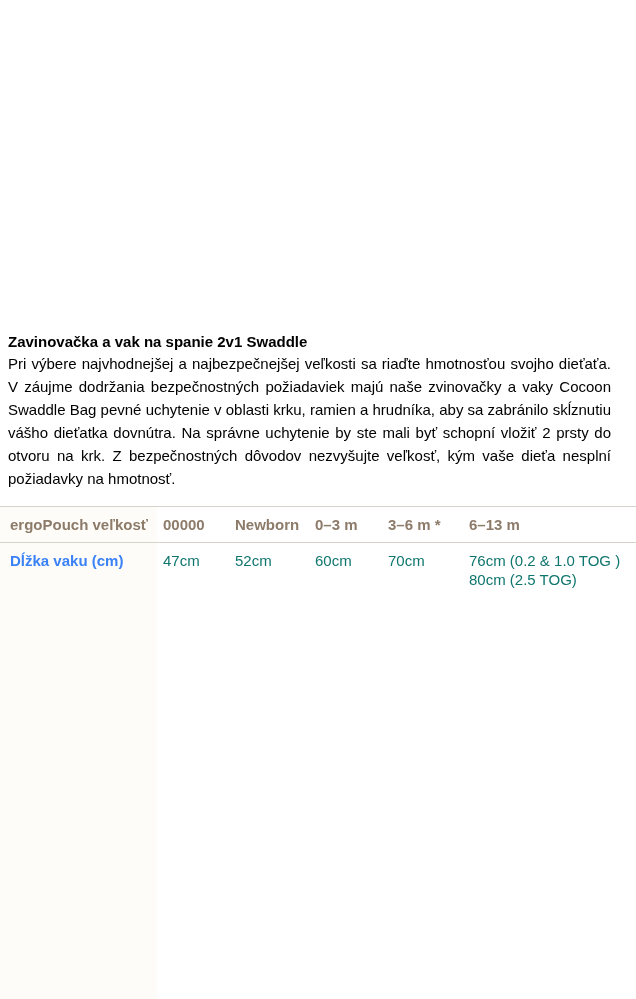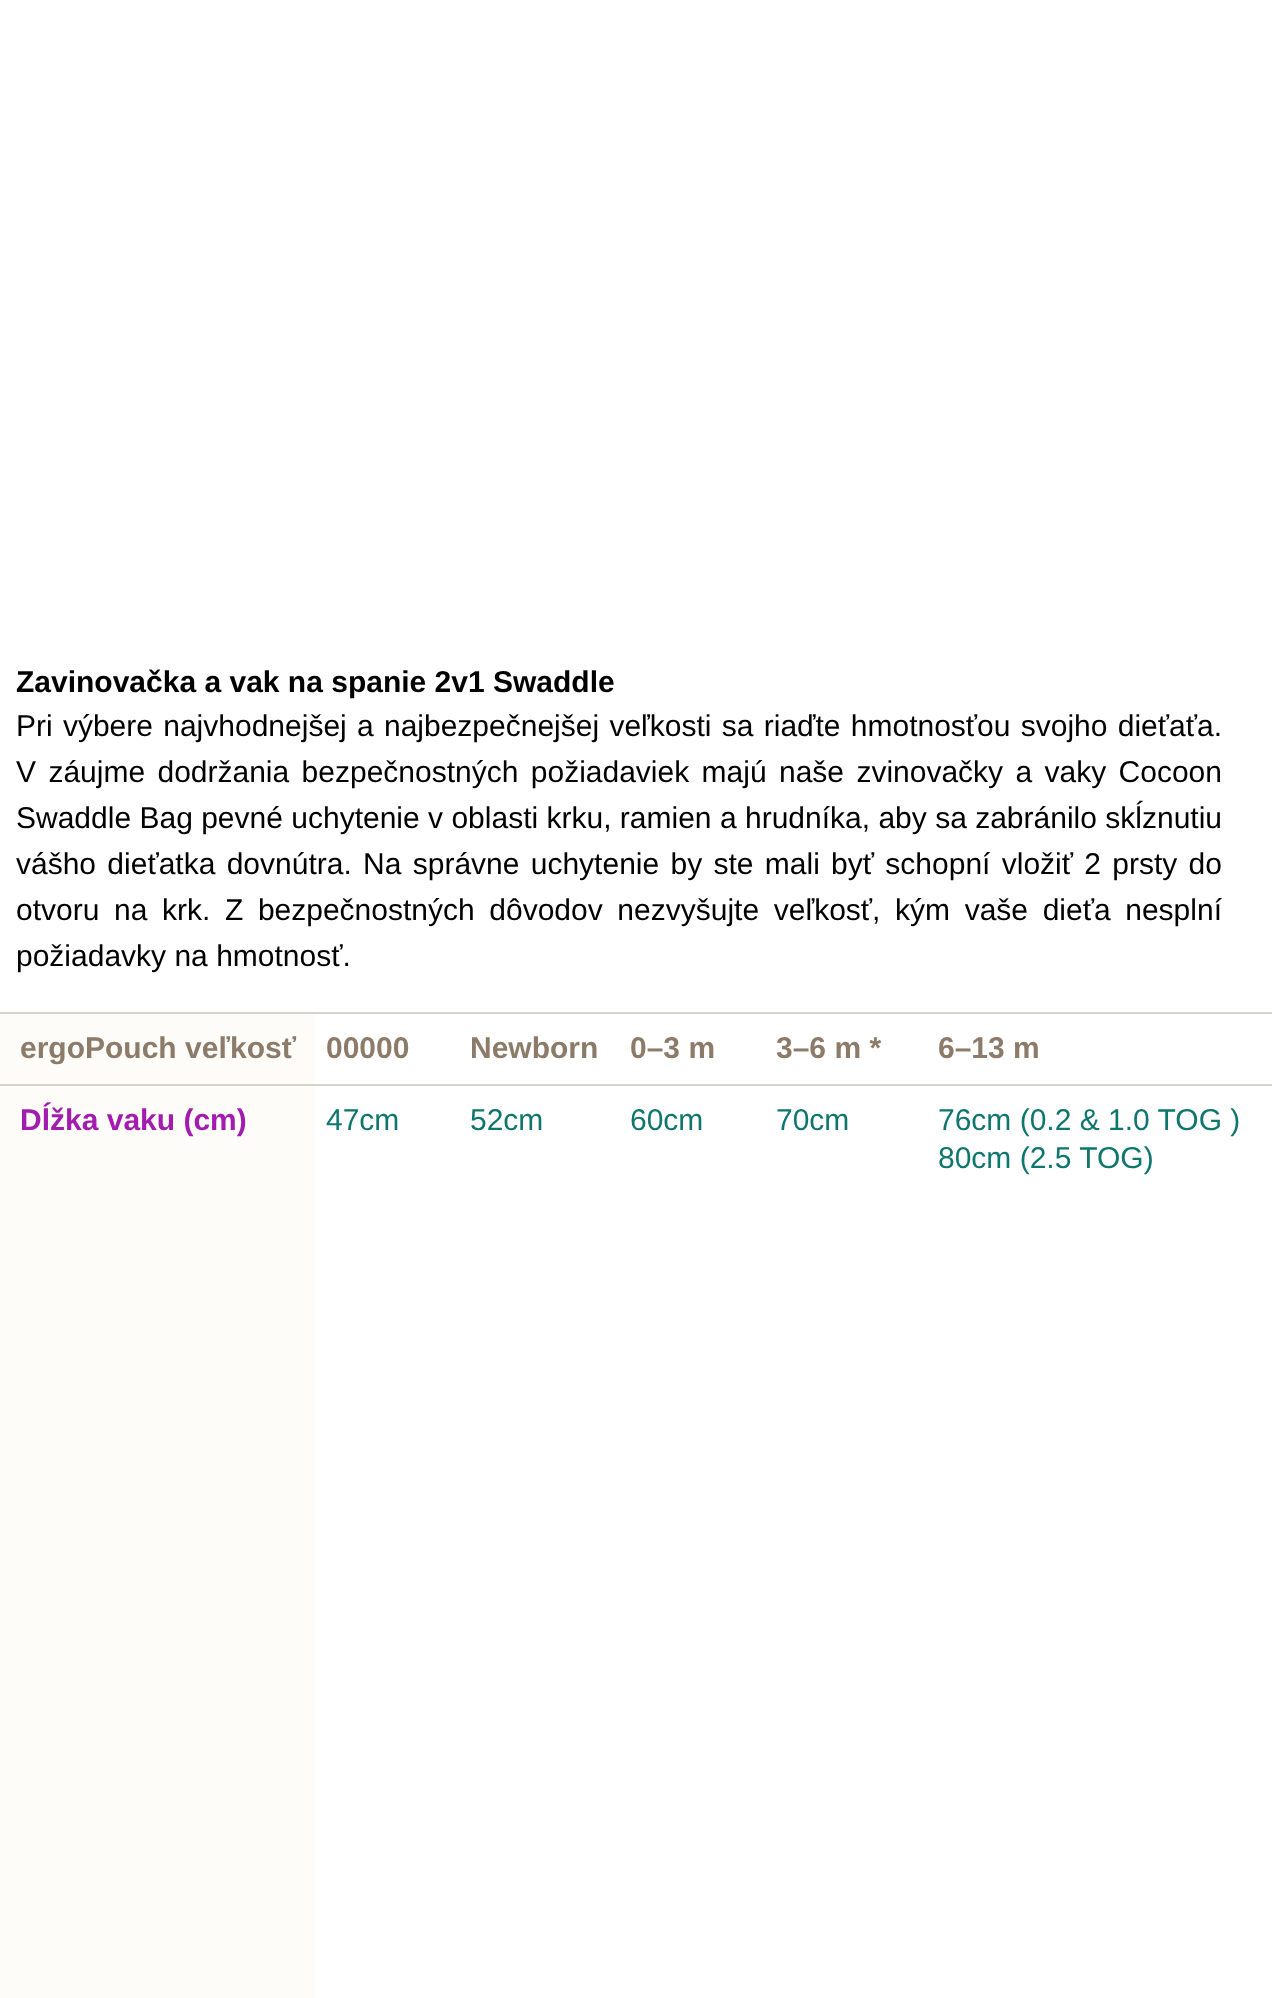--- a/index.html
+++ b/index.html
@@ -58,21 +58,21 @@
     font-weight: bold;
     color: #8d7b6a;
   }
   table.size-table th:first-child,
   table.size-table td:first-child {
     padding-left: 10px;
     background: #fdfcf8;
   }
   td.row-label {
     font-weight: bold;
-    color: #a21caf;
+    color: #3b82f6;
   }
   td.cell-value {
     color: #0f766e;
   }
   .left-strip {
     flex: 1 1 auto;
     width: 157px;
     background: #fdfcf8;
   }
 </style>

